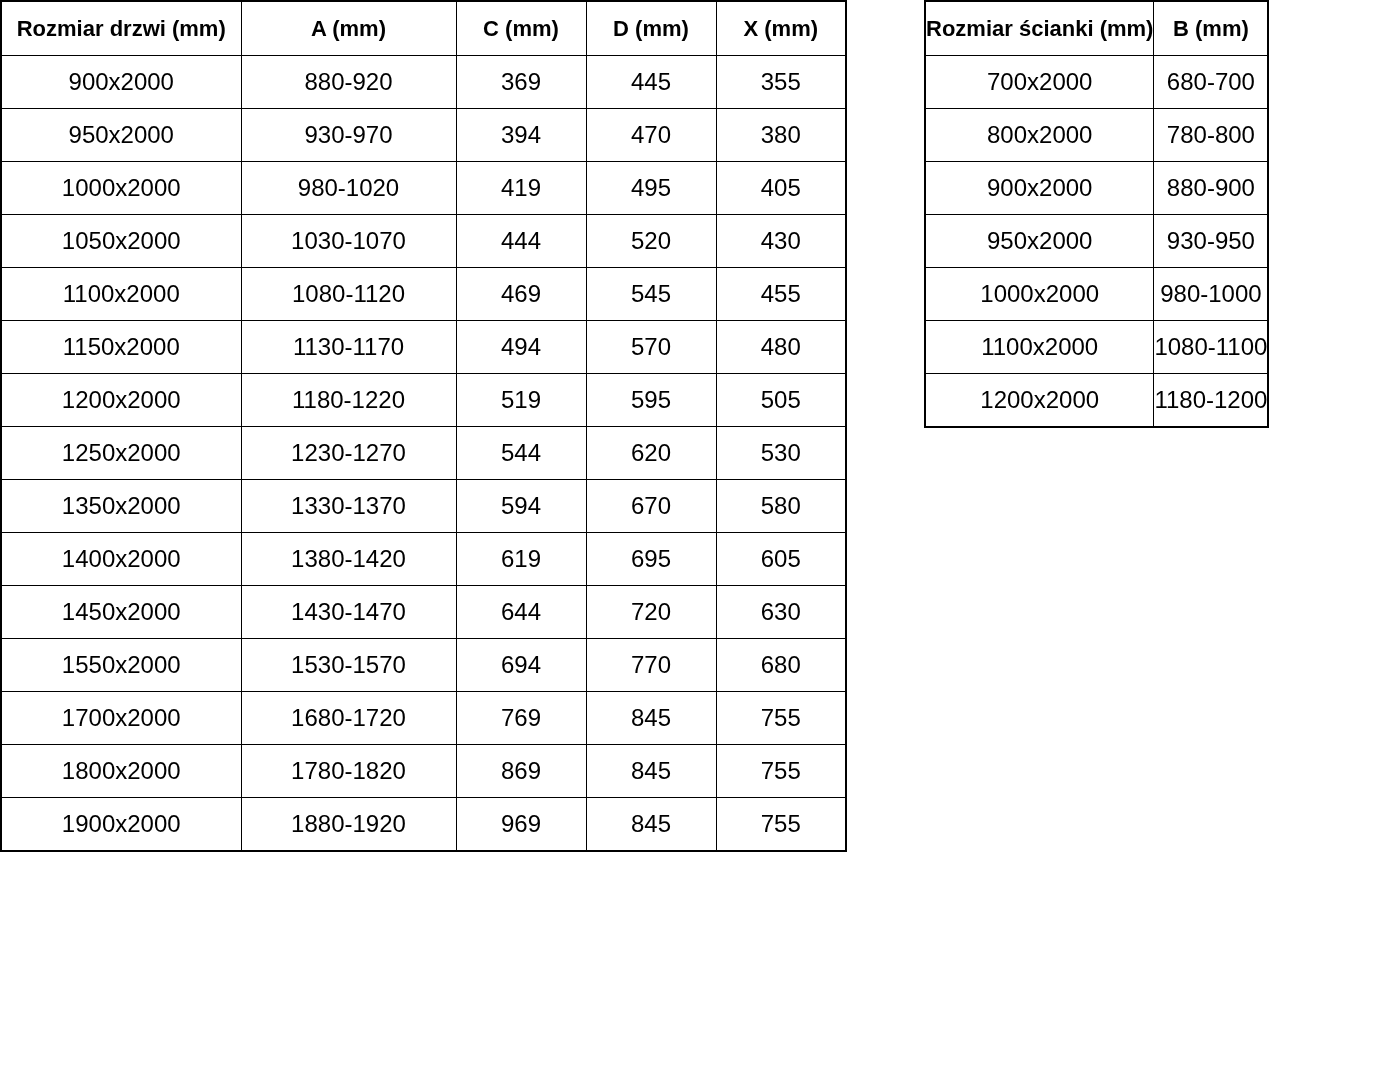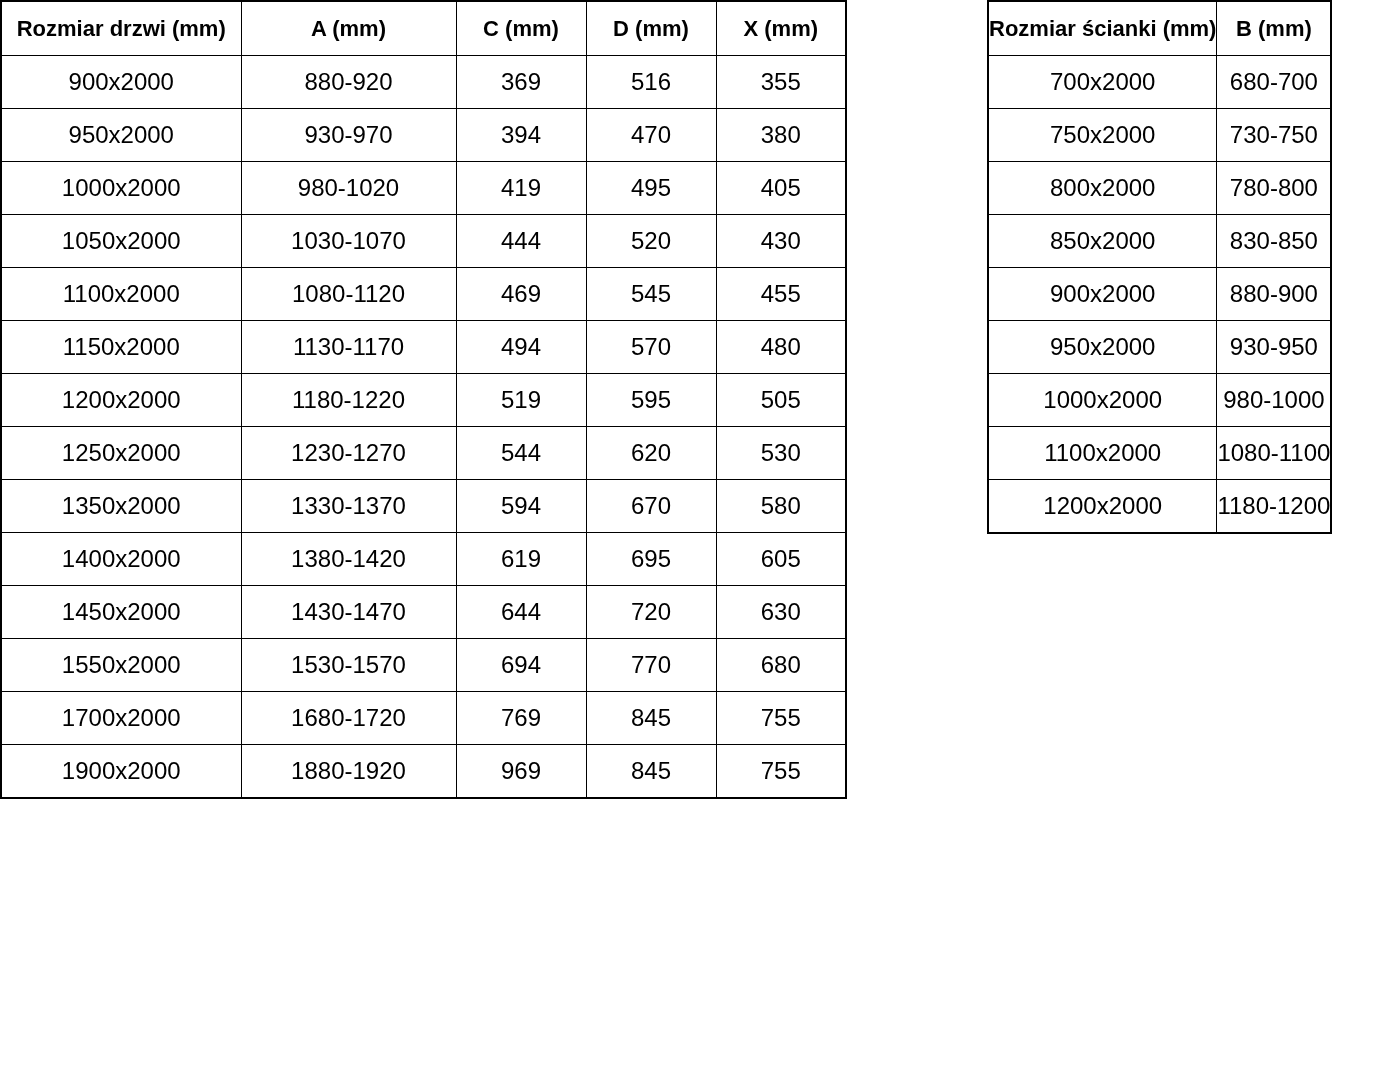--- a/index.html
+++ b/index.html
@@ -45,21 +45,21 @@
     font-weight: normal;
     font-size: 24px;
     height: 52px;
   }
   #door-table { left: 0px; }
   #door-table col.c1 { width: 240px; }
   #door-table col.c2 { width: 215px; }
   #door-table col.c3 { width: 130px; }
   #door-table col.c4 { width: 130px; }
   #door-table col.c5 { width: 130px; }
-  #panel-table { left: 987px; padding-left: 40px; }
+  #panel-table { left: 924px; padding-left: 40px; }
   #panel-table col.c1 { width: 235px; }
   #panel-table col.c2 { width: 218px; }
 </style>
 </head>
 <body>
 
 <div class="canvas">
 
   <table class="spec" id="door-table">
     <colgroup>
@@ -76,21 +76,21 @@
         <th>C (mm)</th>
         <th>D (mm)</th>
         <th>X (mm)</th>
       </tr>
     </thead>
     <tbody>
         <tr>
           <td>900x2000</td>
           <td>880-920</td>
           <td>369</td>
-          <td>516</td>
+          <td>445</td>
           <td>355</td>
         </tr>
         <tr>
           <td>950x2000</td>
           <td>930-970</td>
           <td>394</td>
           <td>470</td>
           <td>380</td>
         </tr>
         <tr>
@@ -160,20 +160,27 @@
           <td>1550x2000</td>
           <td>1530-1570</td>
           <td>694</td>
           <td>770</td>
           <td>680</td>
         </tr>
         <tr>
           <td>1700x2000</td>
           <td>1680-1720</td>
           <td>769</td>
+          <td>845</td>
+          <td>755</td>
+        </tr>
+        <tr>
+          <td>1800x2000</td>
+          <td>1780-1820</td>
+          <td>869</td>
           <td>845</td>
           <td>755</td>
         </tr>
         <tr>
           <td>1900x2000</td>
           <td>1880-1920</td>
           <td>969</td>
           <td>845</td>
           <td>755</td>
         </tr>
@@ -190,32 +197,24 @@
         <th>Rozmiar ścianki (mm)</th>
         <th>B (mm)</th>
       </tr>
     </thead>
     <tbody>
         <tr>
           <td>700x2000</td>
           <td>680-700</td>
         </tr>
         <tr>
-          <td>750x2000</td>
-          <td>730-750</td>
-        </tr>
-        <tr>
           <td>800x2000</td>
           <td>780-800</td>
         </tr>
         <tr>
-          <td>850x2000</td>
-          <td>830-850</td>
-        </tr>
-        <tr>
           <td>900x2000</td>
           <td>880-900</td>
         </tr>
         <tr>
           <td>950x2000</td>
           <td>930-950</td>
         </tr>
         <tr>
           <td>1000x2000</td>
           <td>980-1000</td>

